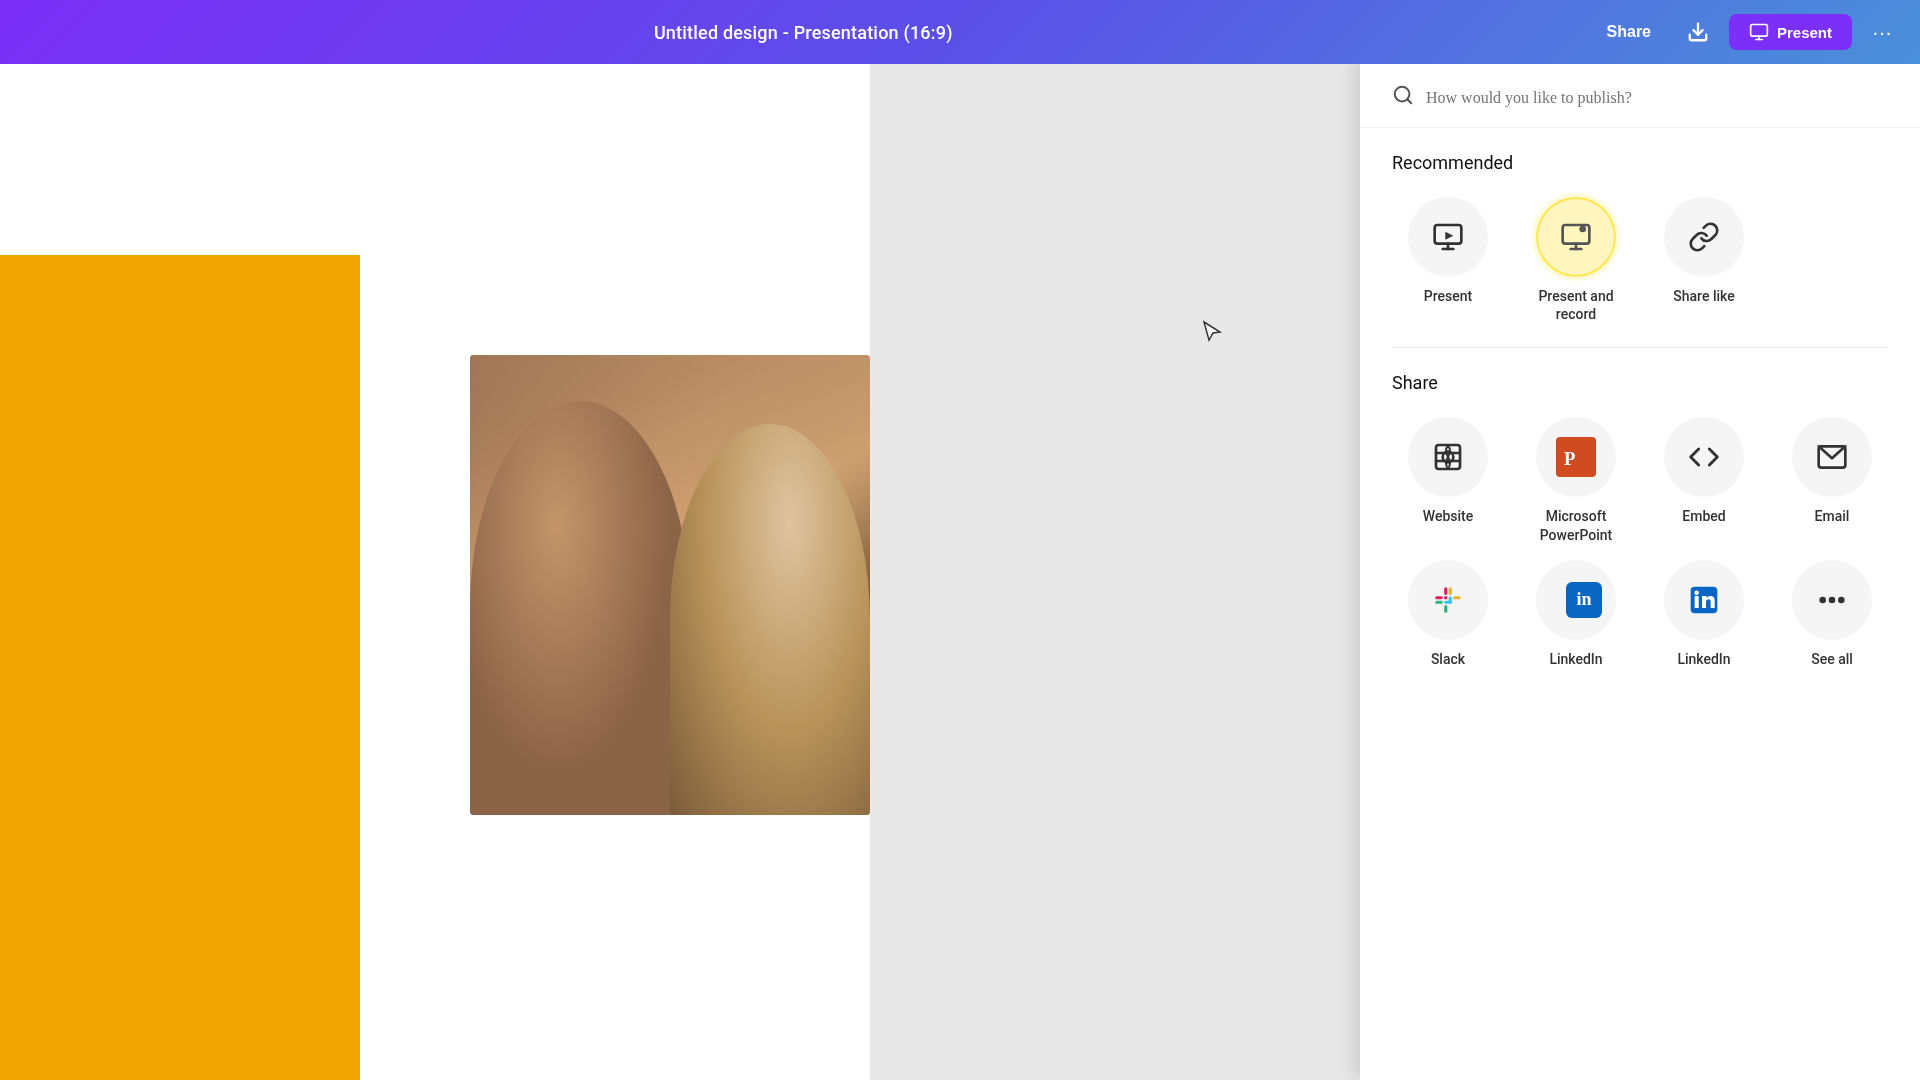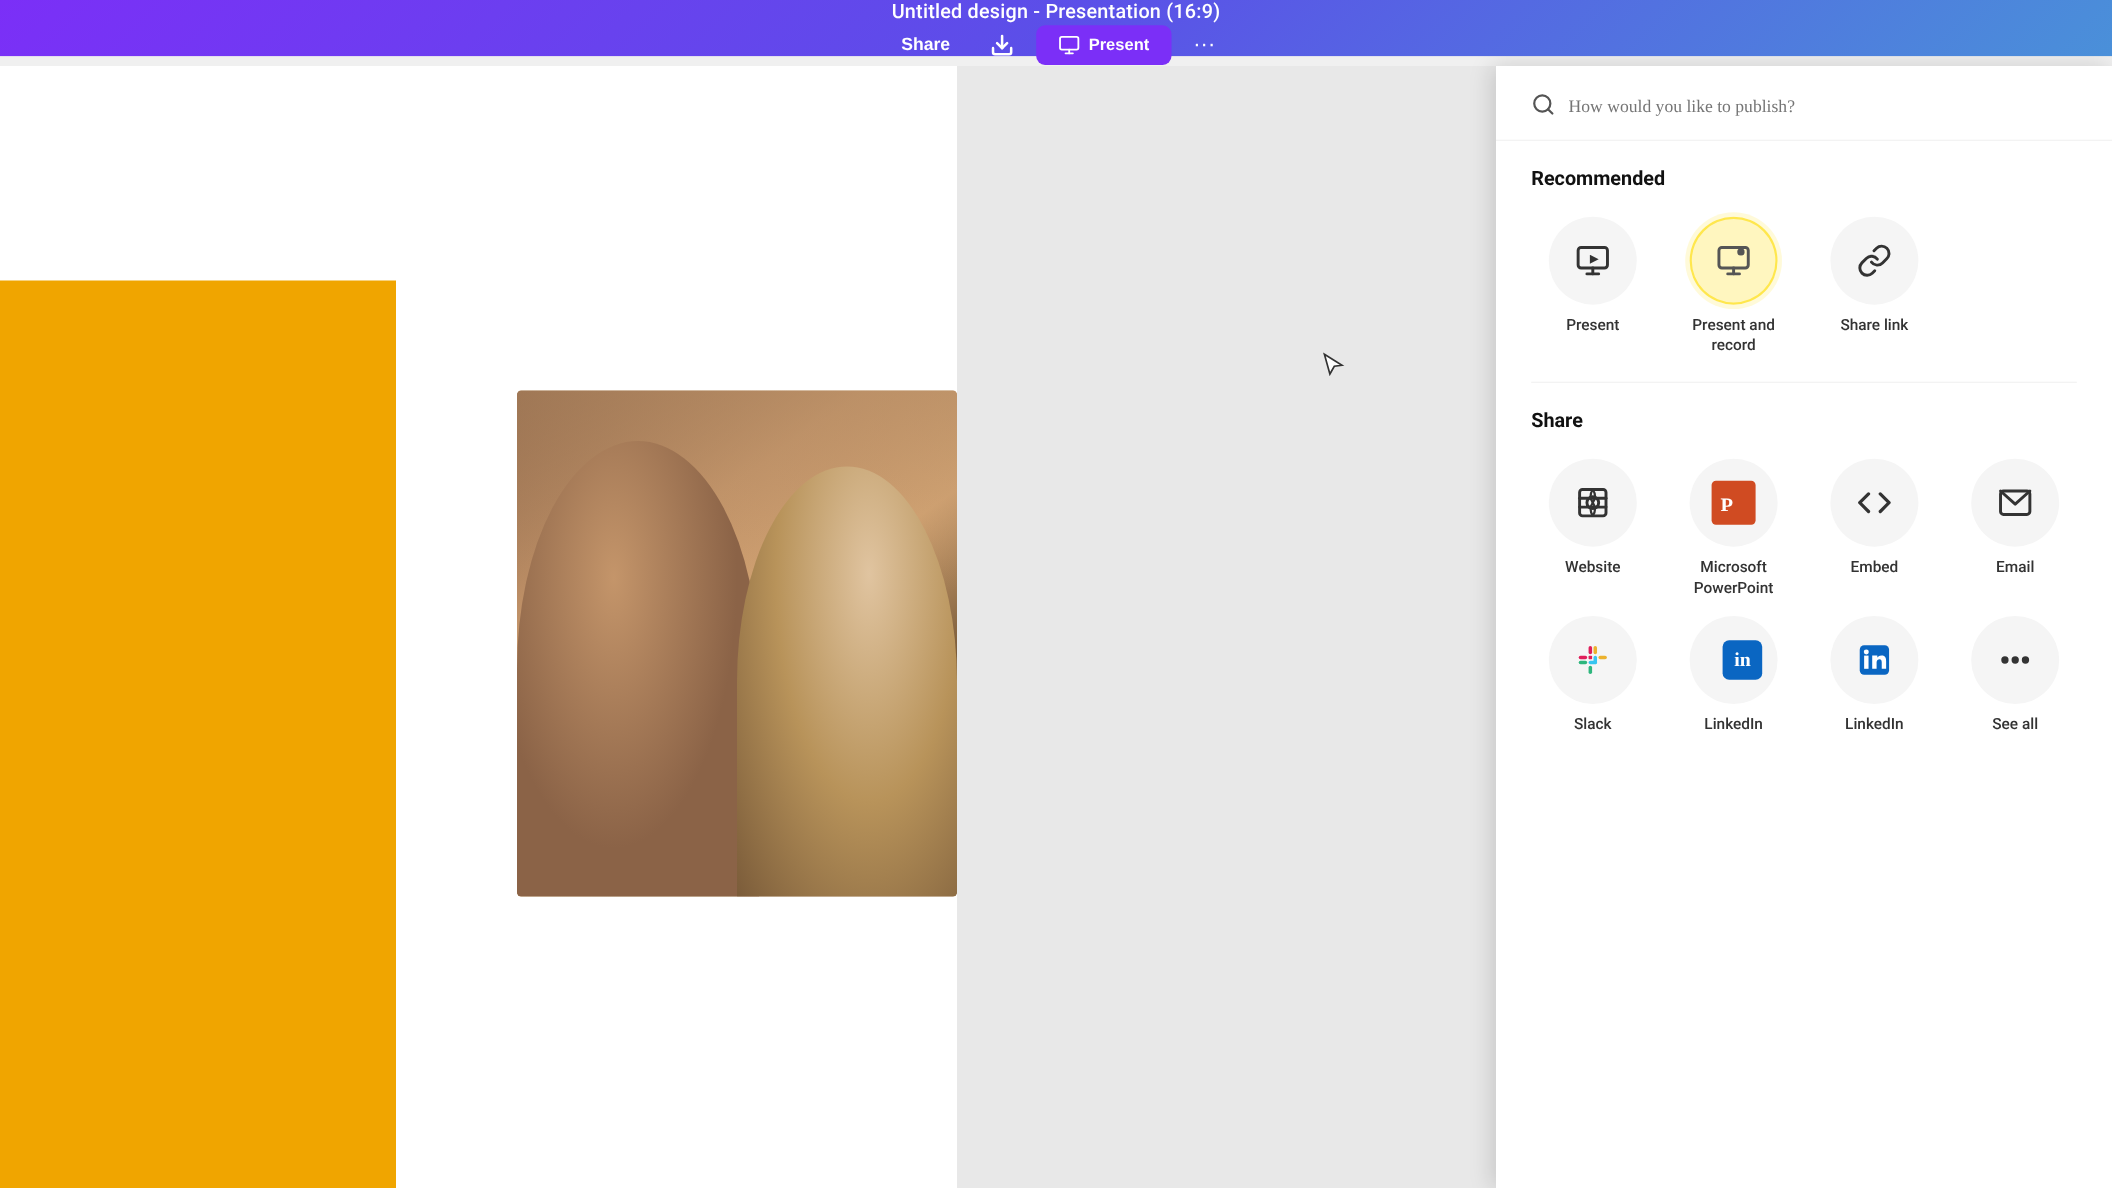--- a/index.html
+++ b/index.html
@@ -8,28 +8,27 @@
       height: 1080px;
       overflow: hidden;
       font-family: -apple-system, BlinkMacSystemFont, 'Segoe UI', Roboto, sans-serif;
       background: #f0f0f0;
     }
 
     
     .header {
       position: fixed;
       top: 0; left: 0; right: 0;
-      height: 51px;
+      height: 64px;
       background: linear-gradient(135deg, #7B2FF7 0%, #5B4FE8 50%, #4A90D9 100%);
       display: flex;
       align-items: center;
       justify-content: space-between;
       padding: 0 16px;
       z-index: 100;
-      flex-direction: column;
     }
     .header-left {
       display: flex;
       align-items: center;
       gap: 12px;
     }
     .header-title {
       color: white;
       font-size: 18px;
       font-weight: 500;
@@ -215,21 +214,21 @@
       outline: none;
       font-size: 16px;
       color: #999;
       width: 100%;
       background: transparent;
       font-family: Liberation Serif, serif;
     }
 
     .section-title {
       font-size: 18px;
-      font-weight: 700;
+      font-weight: 400;
       color: #111;
       padding: 24px 32px 16px;
     }
 
     .options-grid {
       display: grid;
       grid-template-columns: repeat(4, 1fr);
       gap: 16px;
       padding: 8px 32px 24px;
     }
@@ -406,21 +405,21 @@
       <span class="option-label">Present and record</span>
     </div>
 
     <div class="option-item">
       <div class="option-icon-wrapper">
         <svg width="34" height="34" viewBox="0 0 24 24" fill="none" stroke="#333" stroke-width="2" stroke-linecap="round" stroke-linejoin="round">
           <path d="M10 13a5 5 0 007.54.54l3-3a5 5 0 00-7.07-7.07l-1.72 1.71"></path>
           <path d="M14 11a5 5 0 00-7.54-.54l-3 3a5 5 0 007.07 7.07l1.71-1.71"></path>
         </svg>
       </div>
-      <span class="option-label">Share link</span>
+      <span class="option-label">Share like</span>
     </div>
   </div>
 
   <div class="divider"></div>
 
   <div class="section-title">Share</div>
 
   <div class="options-grid">
 
     <div class="option-item">

